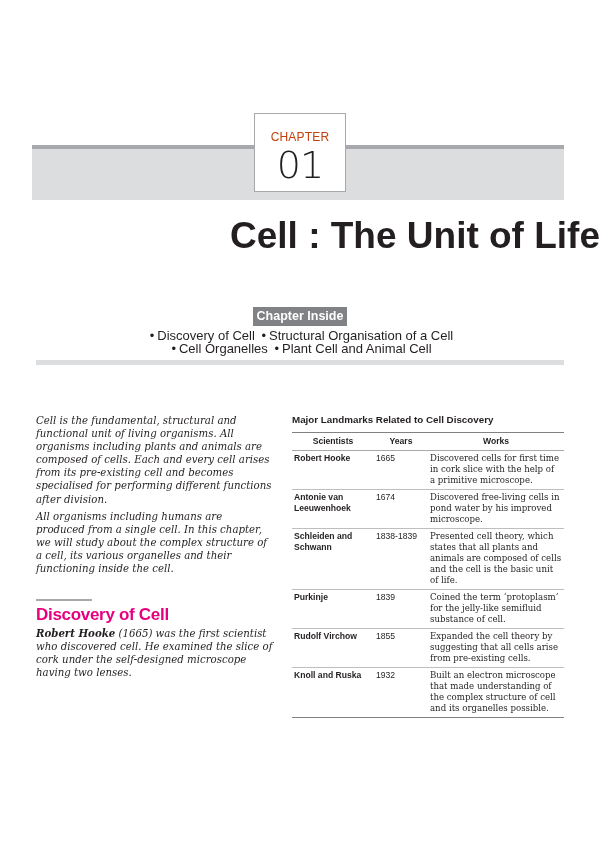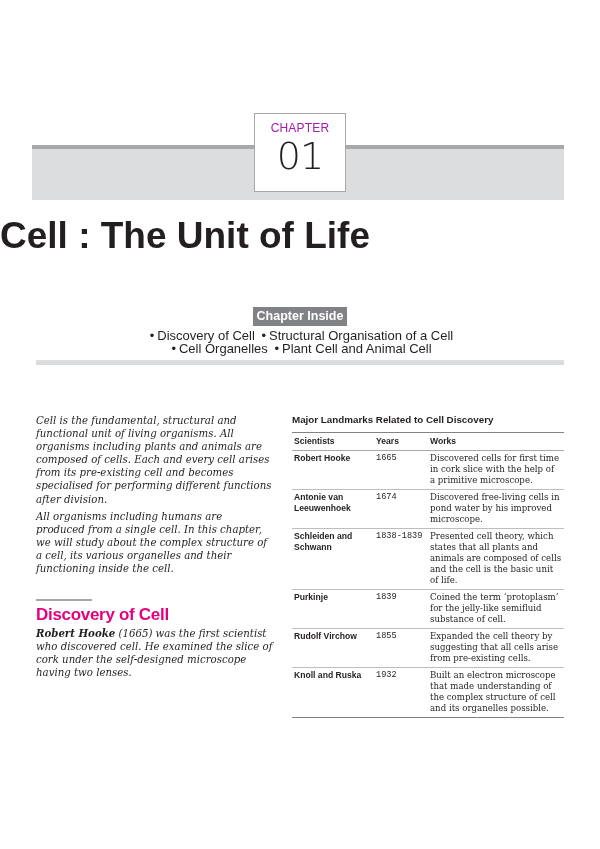--- a/index.html
+++ b/index.html
@@ -1,42 +1,42 @@
 <!DOCTYPE html>
 <html><head>
   <meta charset="utf-8">
   <style>
     html, body { margin: 0; padding: 0; background: #ffffff; }
     body { width: 600px; height: 849px; position: relative; overflow: hidden; font-family: "DejaVu Serif", serif; color: #231f20; }
 
     .band-top { position: absolute; left: 32px; top: 145px; width: 532px; height: 4px; background: #a7a9ac; }
     .band { position: absolute; left: 32px; top: 149px; width: 532px; height: 51px; background: #dcdddf; }
     .chapter-box { position: absolute; left: 254px; top: 113px; width: 92px; height: 79px; background: #fff; border: 1px solid #a7a9ac; box-sizing: border-box; text-align: center; }
-    .chapter-label { font-family: "Liberation Sans", sans-serif; color: #a21caf; font-size: 12px; margin-top: 8px; letter-spacing: 0.2px; line-height: 12px; }
+    .chapter-label { font-family: "Liberation Sans", sans-serif; color: #c2410c; font-size: 12px; margin-top: 17px; letter-spacing: 0.2px; line-height: 12px; }
     .chapter-num { font-family: "DejaVu Sans", sans-serif; font-weight: 200; font-size: 38px; line-height: 38px; color: #231f20; margin-top: 3px; letter-spacing: -1px; }
 
-    .title { position: absolute; left: 0; width: 600px; top: 214px; text-align: left; font-family: "Liberation Sans", sans-serif; font-weight: bold; font-size: 37px; color: #231f20; line-height: 44px; }
+    .title { position: absolute; left: 0; width: 600px; top: 214px; text-align: right; font-family: "Liberation Sans", sans-serif; font-weight: bold; font-size: 37px; color: #231f20; line-height: 44px; }
 
     .inside-badge { position: absolute; left: 253px; top: 307px; width: 94px; height: 19px; background: #808285; color: #fff; font-family: "Liberation Sans", sans-serif; font-weight: bold; font-size: 12.5px; line-height: 19px; text-align: center; }
     .inside-list { position: absolute; left: 0; width: 600px; top: 329px; text-align: center; font-family: "Liberation Sans", sans-serif; font-size: 13px; line-height: 13px; color: #231f20; }
     .inside-list .bullet { margin: 0 3px; }
     .divider-bar { position: absolute; left: 36px; top: 360px; width: 528px; height: 5px; background: #dcdddf; }
 
     .left-col { position: absolute; left: 36px; top: 414px; width: 246px; font-size: 10.2px; line-height: 13.1px; color: #231f20; }
     .left-col p { margin: 0 8px 4px 0; font-style: italic; }
     .sec-rule { width: 56px; height: 2px; background: #a7a9ac; margin-top: 24px; }
     .sec-heading { font-family: "Liberation Sans", sans-serif; font-weight: bold; color: #e6007e; font-size: 17px; line-height: 20px; margin: 4px 0 2px 0; letter-spacing: -0.3px; }
 
     .right-col { position: absolute; left: 292px; top: 414px; width: 272px; }
     .table-caption { font-family: "Liberation Sans", sans-serif; font-weight: bold; font-size: 9.8px; text-align: left; margin-bottom: 6px; line-height: 12px; }
     table { border-collapse: collapse; width: 272px; border-top: 1.5px solid #808285; border-bottom: 1.5px solid #808285; }
-    th { font-family: "Liberation Sans", sans-serif; font-weight: bold; font-size: 8.6px; text-align: left; padding: 3px 2px 3px 2px; border-bottom: 1.5px solid #a7a9ac; line-height: 11px; }
+    th { font-family: "Liberation Sans", sans-serif; font-weight: bold; font-size: 8.6px; text-align: center; padding: 3px 2px 3px 2px; border-bottom: 1.5px solid #a7a9ac; line-height: 11px; }
     td { vertical-align: top; font-size: 8.6px; line-height: 11px; padding: 2px 2px 3px 2px; border-bottom: 1px solid #bcbec0; }
     td.sci { font-family: "Liberation Sans", sans-serif; font-weight: bold; width: 78px; }
-    td.yr { width: 50px; font-family: Liberation Mono, monospace; }
+    td.yr { width: 50px; font-family: Liberation Sans, sans-serif; }
     td.wk { font-family: "DejaVu Serif", serif; }
     tr:last-child td { border-bottom: none; }
     b { font-family: "DejaVu Serif", serif; }
   </style>
 </head>
 <body>
 
 <div class="band-top"></div>
 <div class="band"></div>
 <div class="chapter-box">

